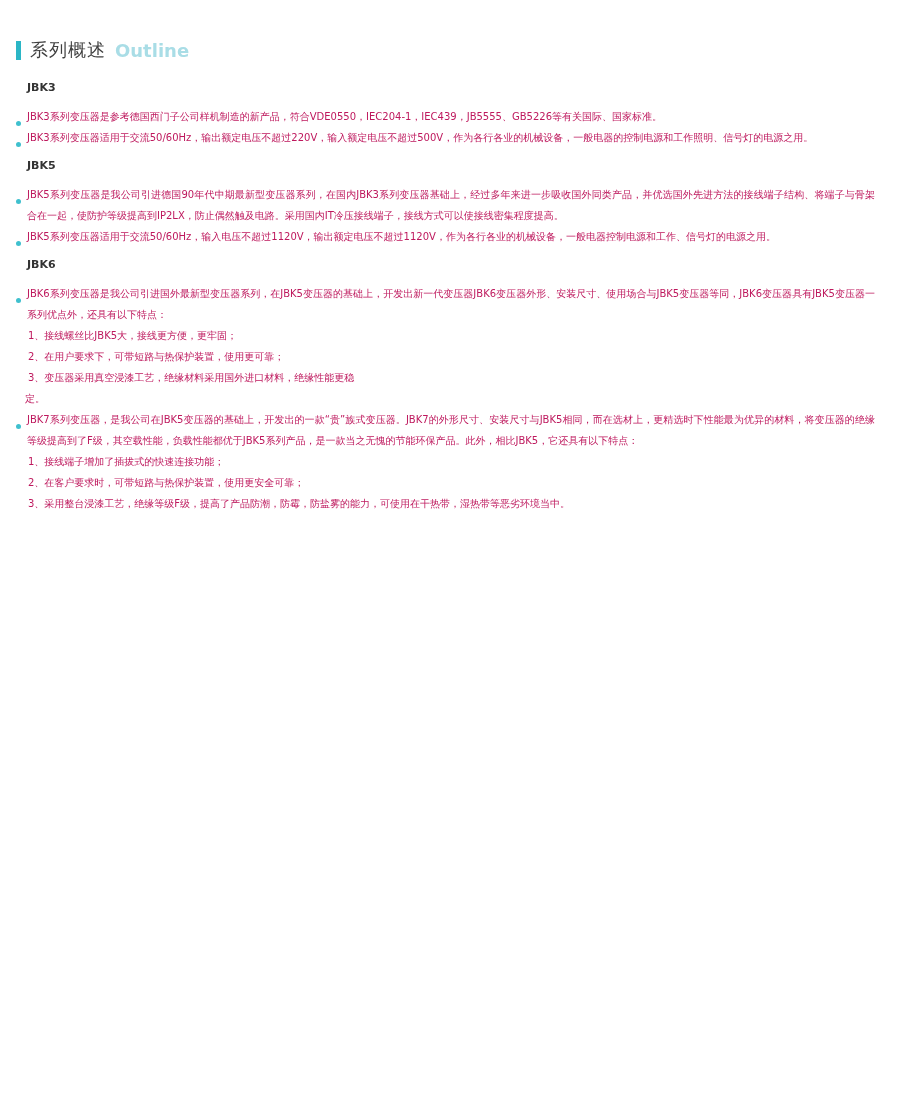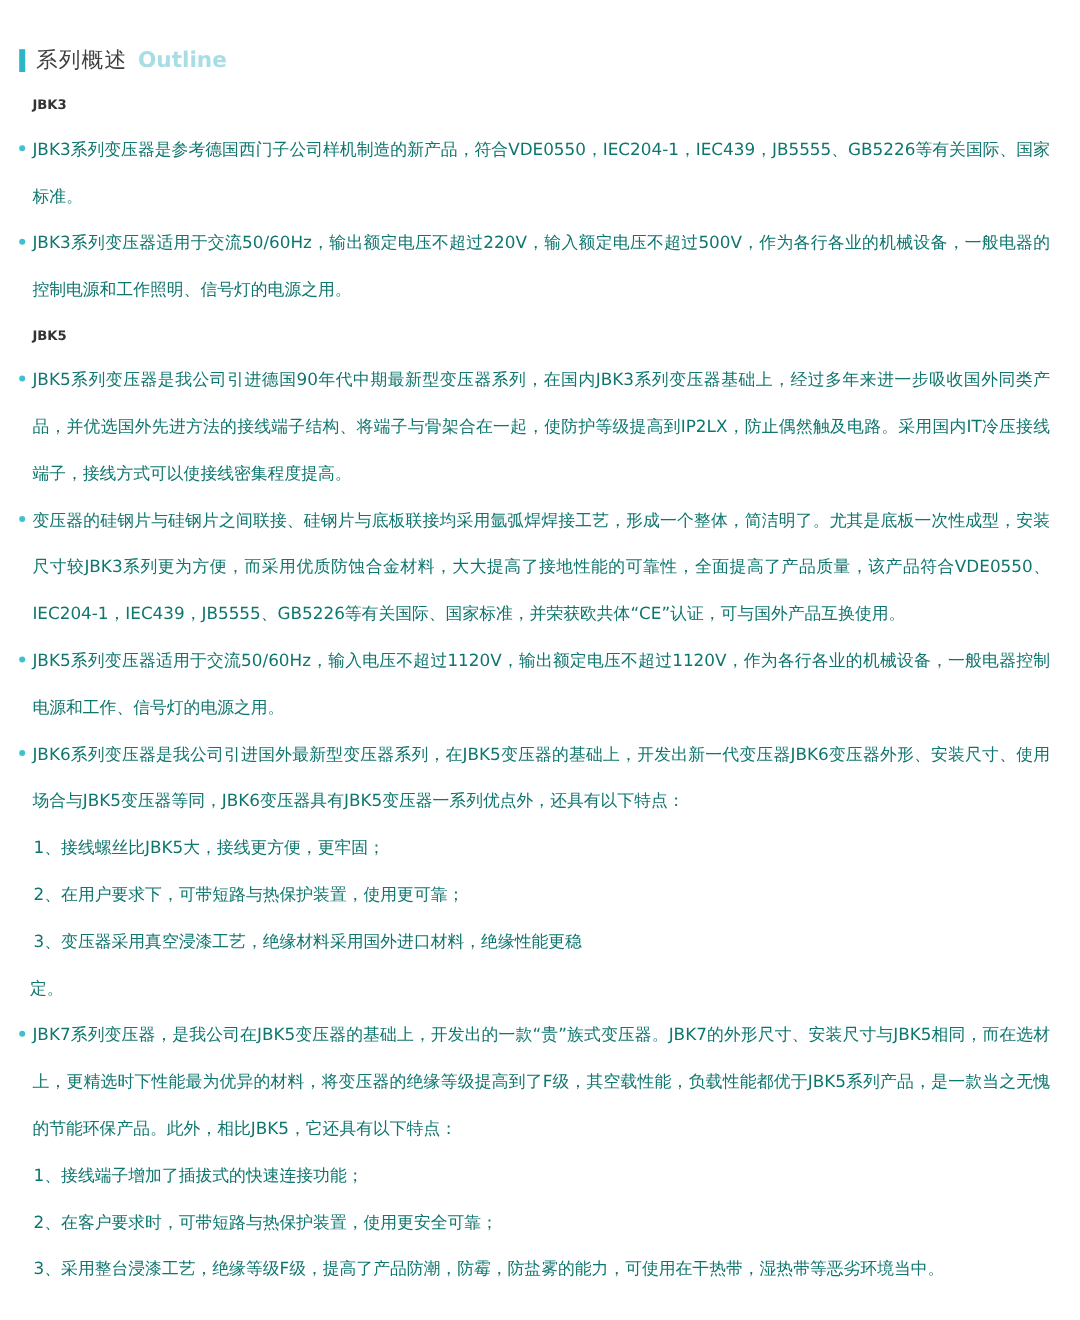--- a/index.html
+++ b/index.html
@@ -45,23 +45,23 @@
   .sec-heading {
     margin: 0;
     font-size: 11px;
     font-weight: bold;
     color: #333333;
     line-height: 36px;
   }
   .item {
     position: relative;
     margin: 0;
-    font-size: 14px;
-    line-height: 39px;
-    color: #0f766e;
+    font-size: 10px;
+    line-height: 21px;
+    color: #be185d;
     text-align: justify;
   }
   .item.bullet .dot {
     position: absolute;
     left: -11px;
     top: 15px;
     width: 5px;
     height: 5px;
     border-radius: 50%;
     background: #3fc0ce;
@@ -80,24 +80,24 @@
   </div>
   <div>
       <section>
         <h3 class="sec-heading">JBK3</h3>
         <p class="item bullet"><span class="dot"></span><span>JBK3系列变压器是参考德国西门子公司样机制造的新产品，符合VDE0550，IEC204-1，IEC439，JB5555、GB5226等有关国际、国家标准。</span></p>
         <p class="item bullet"><span class="dot"></span><span>JBK3系列变压器适用于交流50/60Hz，输出额定电压不超过220V，输入额定电压不超过500V，作为各行各业的机械设备，一般电器的控制电源和工作照明、信号灯的电源之用。</span></p>
       </section>
       <section>
         <h3 class="sec-heading">JBK5</h3>
         <p class="item bullet"><span class="dot"></span><span>JBK5系列变压器是我公司引进德国90年代中期最新型变压器系列，在国内JBK3系列变压器基础上，经过多年来进一步吸收国外同类产品，并优选国外先进方法的接线端子结构、将端子与骨架合在一起，使防护等级提高到IP2LX，防止偶然触及电路。采用国内IT冷压接线端子，接线方式可以使接线密集程度提高。</span></p>
-        <p class="item bullet"><span class="dot"></span><span>变压器的硅钢片与硅钢片之间联接、硅钢片与底板联接均采用氩弧焊焊接工艺，形成一个整体，简洁明了。尤其是底板一次性成型，安装尺寸较JBK3系列更为方便，而采用优质防蚀合金材料，大大提高了接地性能的可靠性，全面提高了产品质量，该产品符合VDE0550、IEC204-1，IEC439，JB5555、GB5226等有关国际、国家标准，并荣获欧共体“CE”认证，可与国外产品互换使用。</span></p>
         <p class="item bullet"><span class="dot"></span><span>JBK5系列变压器适用于交流50/60Hz，输入电压不超过1120V，输出额定电压不超过1120V，作为各行各业的机械设备，一般电器控制电源和工作、信号灯的电源之用。</span></p>
       </section>
       <section>
+        <h3 class="sec-heading">JBK6</h3>
         <p class="item bullet"><span class="dot"></span><span>JBK6系列变压器是我公司引进国外最新型变压器系列，在JBK5变压器的基础上，开发出新一代变压器JBK6变压器外形、安装尺寸、使用场合与JBK5变压器等同，JBK6变压器具有JBK5变压器一系列优点外，还具有以下特点：</span></p>
         <p class="item numbered"><span>1、接线螺丝比JBK5大，接线更方便，更牢固；</span></p>
         <p class="item numbered"><span>2、在用户要求下，可带短路与热保护装置，使用更可靠；</span></p>
         <p class="item numbered"><span>3、变压器采用真空浸漆工艺，绝缘材料采用国外进口材料，绝缘性能更稳</span></p>
         <p class="item plain"><span>定。</span></p>
       </section>
       <section>
         <p class="item bullet"><span class="dot"></span><span>JBK7系列变压器，是我公司在JBK5变压器的基础上，开发出的一款“贵”族式变压器。JBK7的外形尺寸、安装尺寸与JBK5相同，而在选材上，更精选时下性能最为优异的材料，将变压器的绝缘等级提高到了F级，其空载性能，负载性能都优于JBK5系列产品，是一款当之无愧的节能环保产品。此外，相比JBK5，它还具有以下特点：</span></p>
         <p class="item numbered"><span>1、接线端子增加了插拔式的快速连接功能；</span></p>
         <p class="item numbered"><span>2、在客户要求时，可带短路与热保护装置，使用更安全可靠；</span></p>

